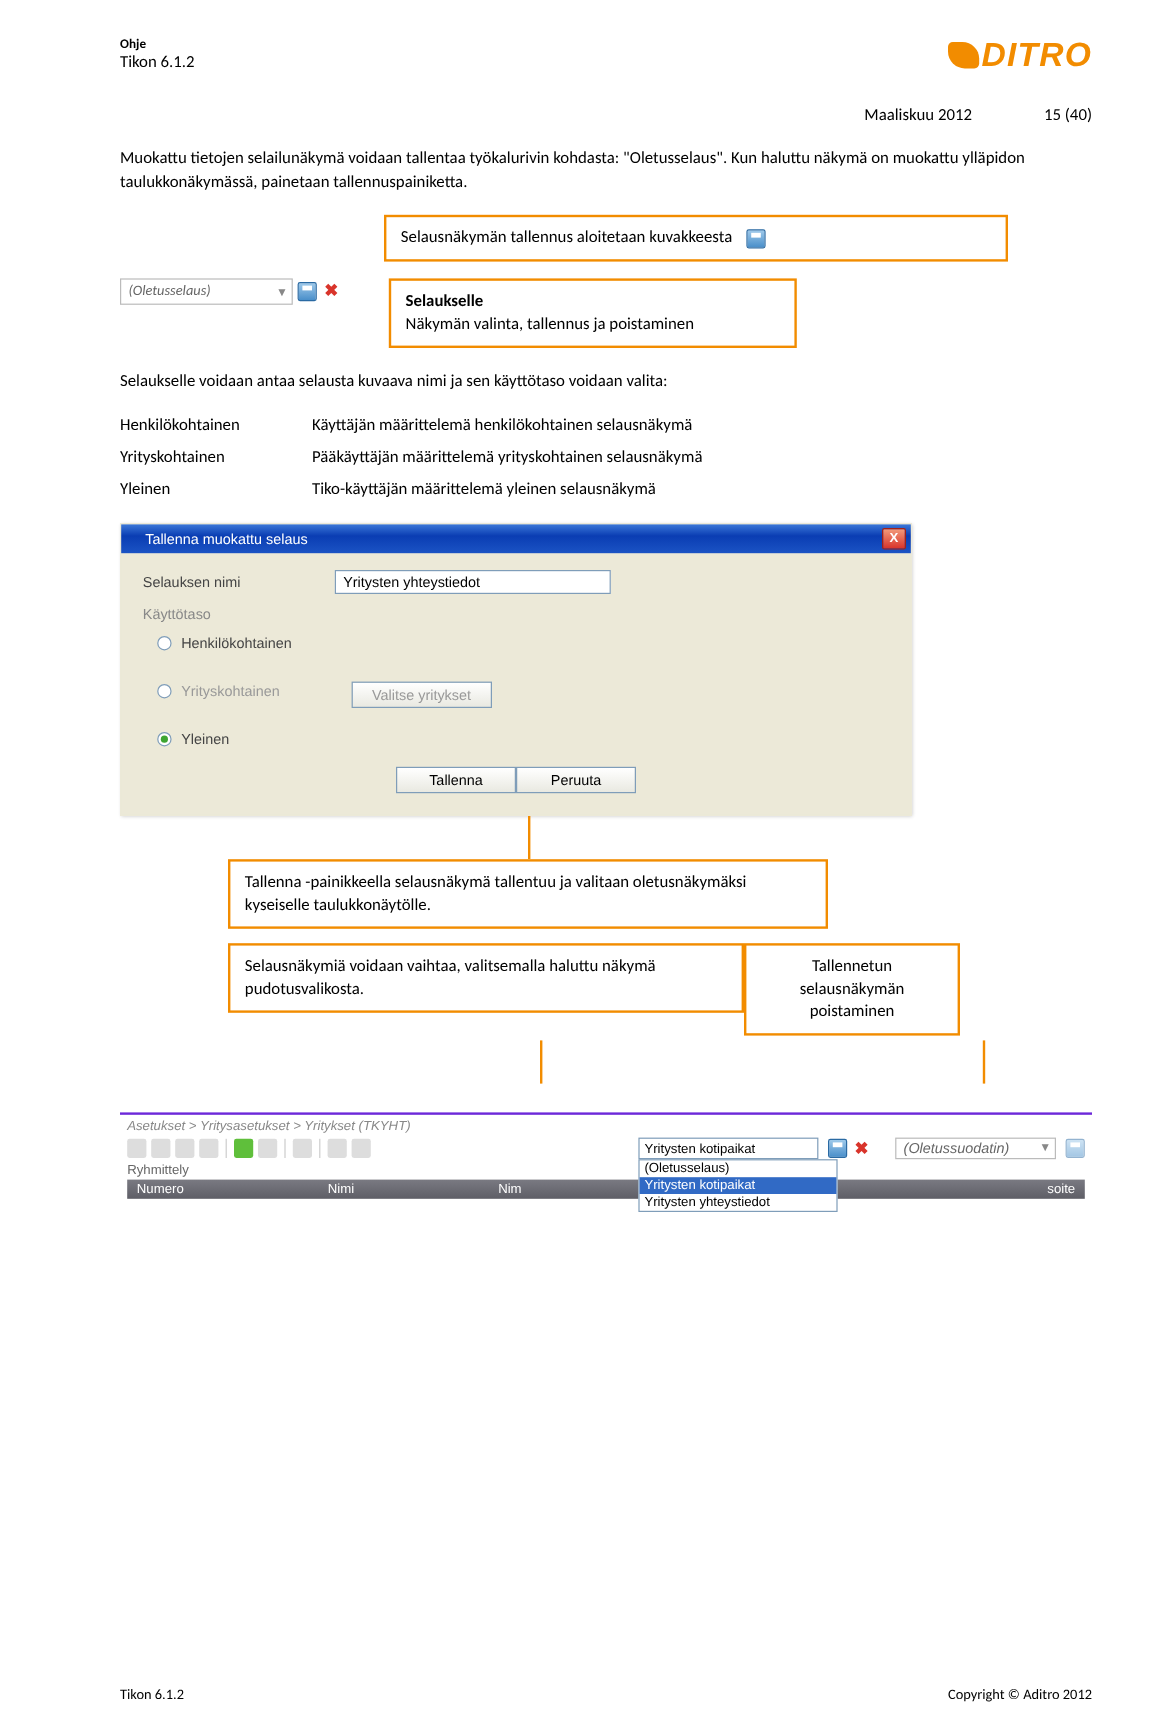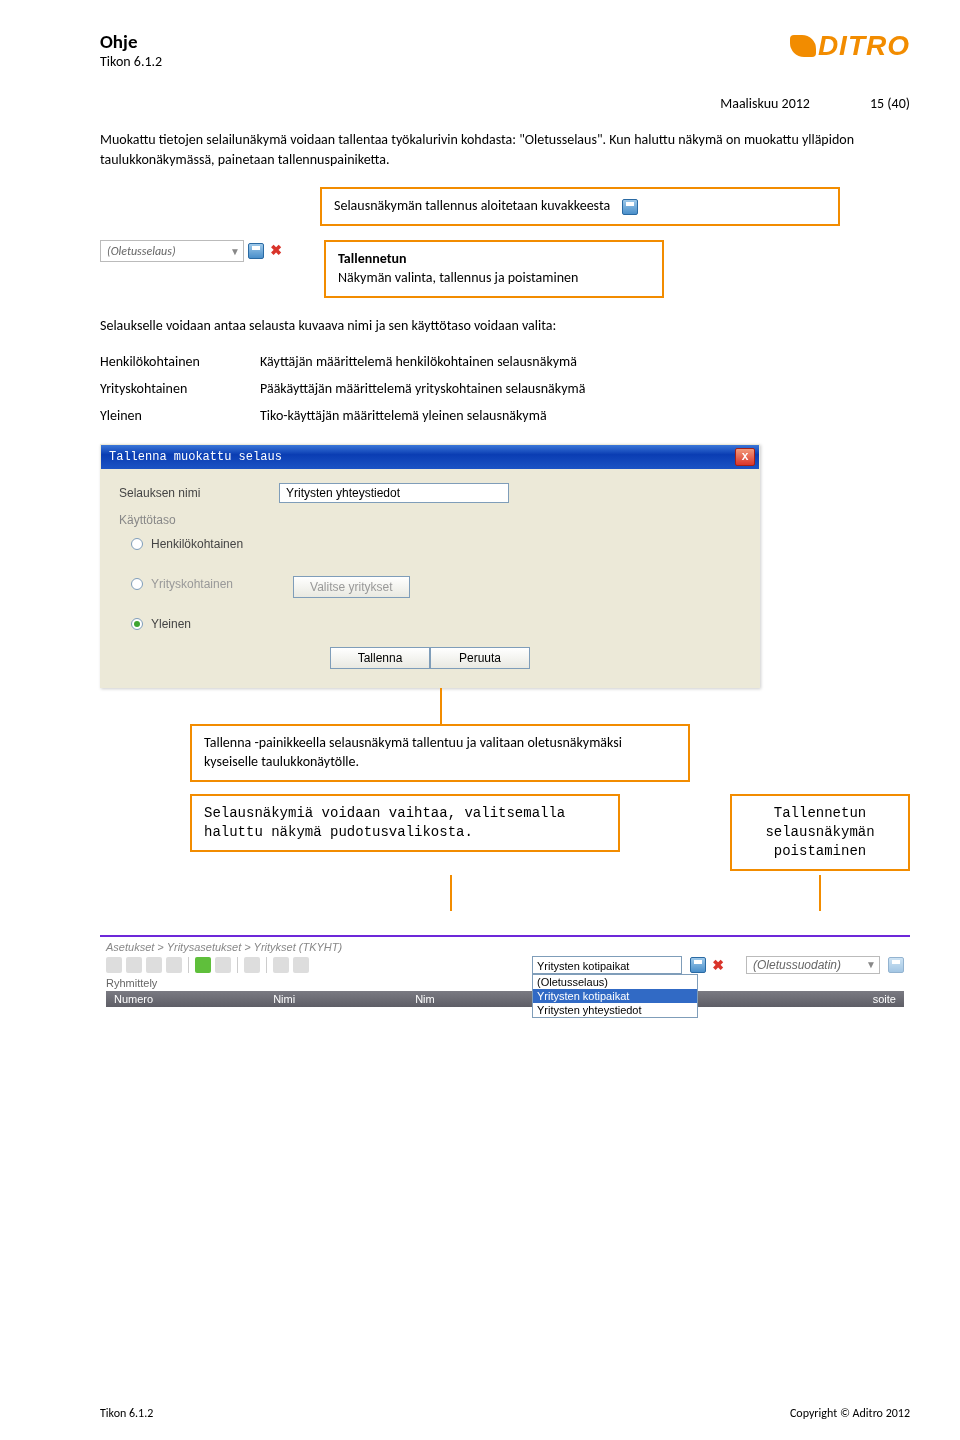--- a/index.html
+++ b/index.html
@@ -18,21 +18,21 @@
     position: relative;
     min-height: 1440px;
   }
   .header-row {
     display: flex;
     justify-content: space-between;
     align-items: flex-start;
   }
   .header-left .h1 {
     font-weight: bold;
-    font-size: 19px;
+    font-size: 11px;
   }
   .logo {
     font-family: Arial, sans-serif;
     font-size: 28px;
     font-weight: 900;
     color: #f28c00;
     letter-spacing: 1px;
     font-style: italic;
   }
   .logo-shape {
@@ -144,22 +144,22 @@
     box-shadow: 1px 1px 3px rgba(0,0,0,0.2);
   }
   .titlebar {
     display: flex;
     justify-content: space-between;
     align-items: center;
     height: 24px;
     background: linear-gradient(#3b77d8,#0a3db3 40%,#1b53c4);
     color: #fff;
     font-size: 12px;
-    padding: 0 4px 0 8px;
-    font-family: Liberation Mono, monospace;
+    padding: 0 4px 0 20px;
+    font-family: Liberation Sans, sans-serif;
   }
   .closebtn {
     width: 20px; height: 18px;
     background: linear-gradient(#f29a7a,#d9342b);
     border: 1px solid #a52015;
     border-radius: 2px;
     color: #fff;
     text-align: center;
     line-height: 16px;
     font-weight: bold;
@@ -301,24 +301,23 @@
     justify-content: space-between;
     font-size: 12px;
   }
 
   .callout-narrow { width: 500px; margin-left: 90px; }
   .callout-mid { width: 430px; margin-left: 90px; }
   .callout-right { width: 180px; }
 
   .two-col-call {
     display: flex;
-    justify-content: space-between;
+    justify-content: flex-start;
     align-items: flex-start;
     margin-top: 12px;
-    font-family: Liberation Mono, monospace;
   }
 
   .conn-from-tallenna {
     width: 2px; height: 36px; background: #f28c00;
     margin-left: 340px;
   }
   .conn-right {
     width: 2px; height: 36px; background: #f28c00;
     margin: 0 auto;
   }
@@ -357,21 +356,21 @@
   <div class="row-split">
     <div style="display:flex;align-items:center;gap:4px;">
       <span class="dropdown-widget">
         <span class="dd-text">(Oletusselaus)</span>
         <span class="dd-arrow">▼</span>
       </span>
       <span class="icon-save"></span>
       <span class="icon-delete">✖</span>
     </div>
     <div class="callout" style="width:340px;">
-      <div class="bold">Tallennetun</div>
+      <div class="bold">Selaukselle</div>
       <div>Näkymän valinta, tallennus ja poistaminen</div>
     </div>
   </div>
 
   <p class="para">Selaukselle voidaan antaa selausta kuvaava nimi ja sen käyttötaso voidaan valita:</p>
 
   <div class="defs">
     <div>Henkilökohtainen</div>
     <div>Käyttäjän määrittelemä henkilökohtainen selausnäkymä</div>
     <div>Yrityskohtainen</div>

